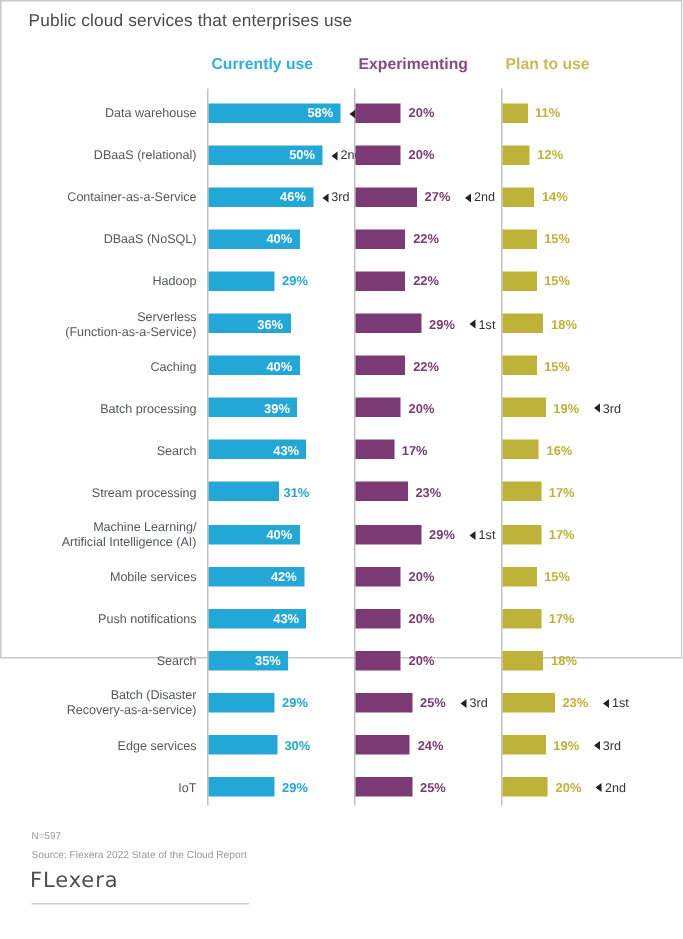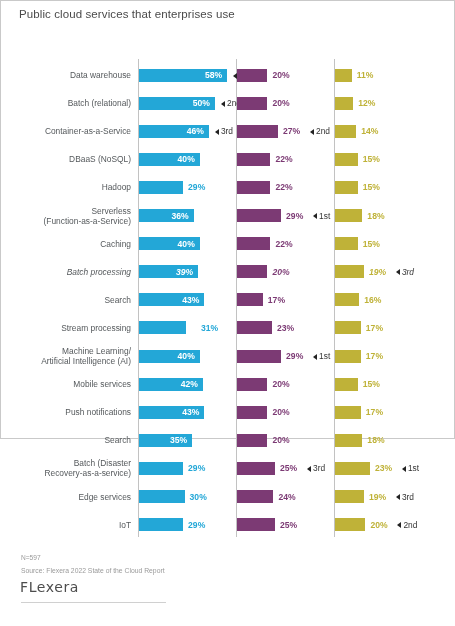--- a/index.html
+++ b/index.html
@@ -180,20 +180,25 @@
     background: #d0d0d0;
   }
 </style>
 </head>
 <body>
 
 <div id="figure">
 
   <div class="chart-title">Public cloud services that enterprises use</div>
 
+  <div class="col-headers">
+    <div class="col-header c0">Currently use</div>
+    <div class="col-header c1">Experimenting</div>
+    <div class="col-header c2">Plan to use</div>
+  </div>
 
   <div id="plot">
     <div class="axis-line a0"></div>
     <div class="axis-line a1"></div>
     <div class="axis-line a2"></div>
   <div class="row" style="top: 2px;">
         <div class="row-label">
           <span>Data warehouse</span>
         </div>
         <div class="bar-cell s0">
@@ -205,21 +210,21 @@
           <div class="bar s1" style="width: 30.4px;"></div>
           <div class="bar-value outside s1" style="left: 35.4px;">20%</div>
         </div>
         <div class="bar-cell s2">
           <div class="bar s2" style="width: 16.72px;"></div>
           <div class="bar-value outside s2" style="left: 21.72px;">11%</div>
         </div>
       </div>
       <div class="row" style="top: 30.1px;">
         <div class="row-label">
-          <span>Batch (relational)</span>
+          <span>DBaaS (relational)</span>
         </div>
         <div class="bar-cell s0">
           <div class="bar s0" style="width: 76px;"></div>
           <div class="bar-value inside s0" style="left: 0px; width: 71px;">50%</div>
           <div class="rank" style="left: 82px;"><span class="tri"></span><span>2nd</span></div>
         </div>
         <div class="bar-cell s1">
           <div class="bar s1" style="width: 30.4px;"></div>
           <div class="bar-value outside s1" style="left: 35.4px;">20%</div>
         </div>
@@ -310,21 +315,21 @@
         </div>
         <div class="bar-cell s1">
           <div class="bar s1" style="width: 33.44px;"></div>
           <div class="bar-value outside s1" style="left: 38.44px;">22%</div>
         </div>
         <div class="bar-cell s2">
           <div class="bar s2" style="width: 22.8px;"></div>
           <div class="bar-value outside s2" style="left: 27.8px;">15%</div>
         </div>
       </div>
-      <div class="row" style="top: 198.7px; font-style: italic;">
+      <div class="row" style="top: 198.7px;">
         <div class="row-label">
           <span>Batch processing</span>
         </div>
         <div class="bar-cell s0">
           <div class="bar s0" style="width: 59.28px;"></div>
           <div class="bar-value inside s0" style="left: 0px; width: 54.28px;">39%</div>
         </div>
         <div class="bar-cell s1">
           <div class="bar s1" style="width: 30.4px;"></div>
           <div class="bar-value outside s1" style="left: 35.4px;">20%</div>
@@ -351,21 +356,21 @@
           <div class="bar s2" style="width: 24.32px;"></div>
           <div class="bar-value outside s2" style="left: 29.32px;">16%</div>
         </div>
       </div>
       <div class="row" style="top: 254.9px;">
         <div class="row-label">
           <span>Stream processing</span>
         </div>
         <div class="bar-cell s0">
           <div class="bar s0" style="width: 47.12px;"></div>
-          <div class="bar-value outside s0" style="left: 62px; text-align: right;">31%</div>
+          <div class="bar-value outside s0" style="left: 50px; text-align: right;">31%</div>
         </div>
         <div class="bar-cell s1">
           <div class="bar s1" style="width: 34.96px;"></div>
           <div class="bar-value outside s1" style="left: 39.96px;">23%</div>
         </div>
         <div class="bar-cell s2">
           <div class="bar s2" style="width: 25.84px;"></div>
           <div class="bar-value outside s2" style="left: 30.84px;">17%</div>
         </div>
       </div>

